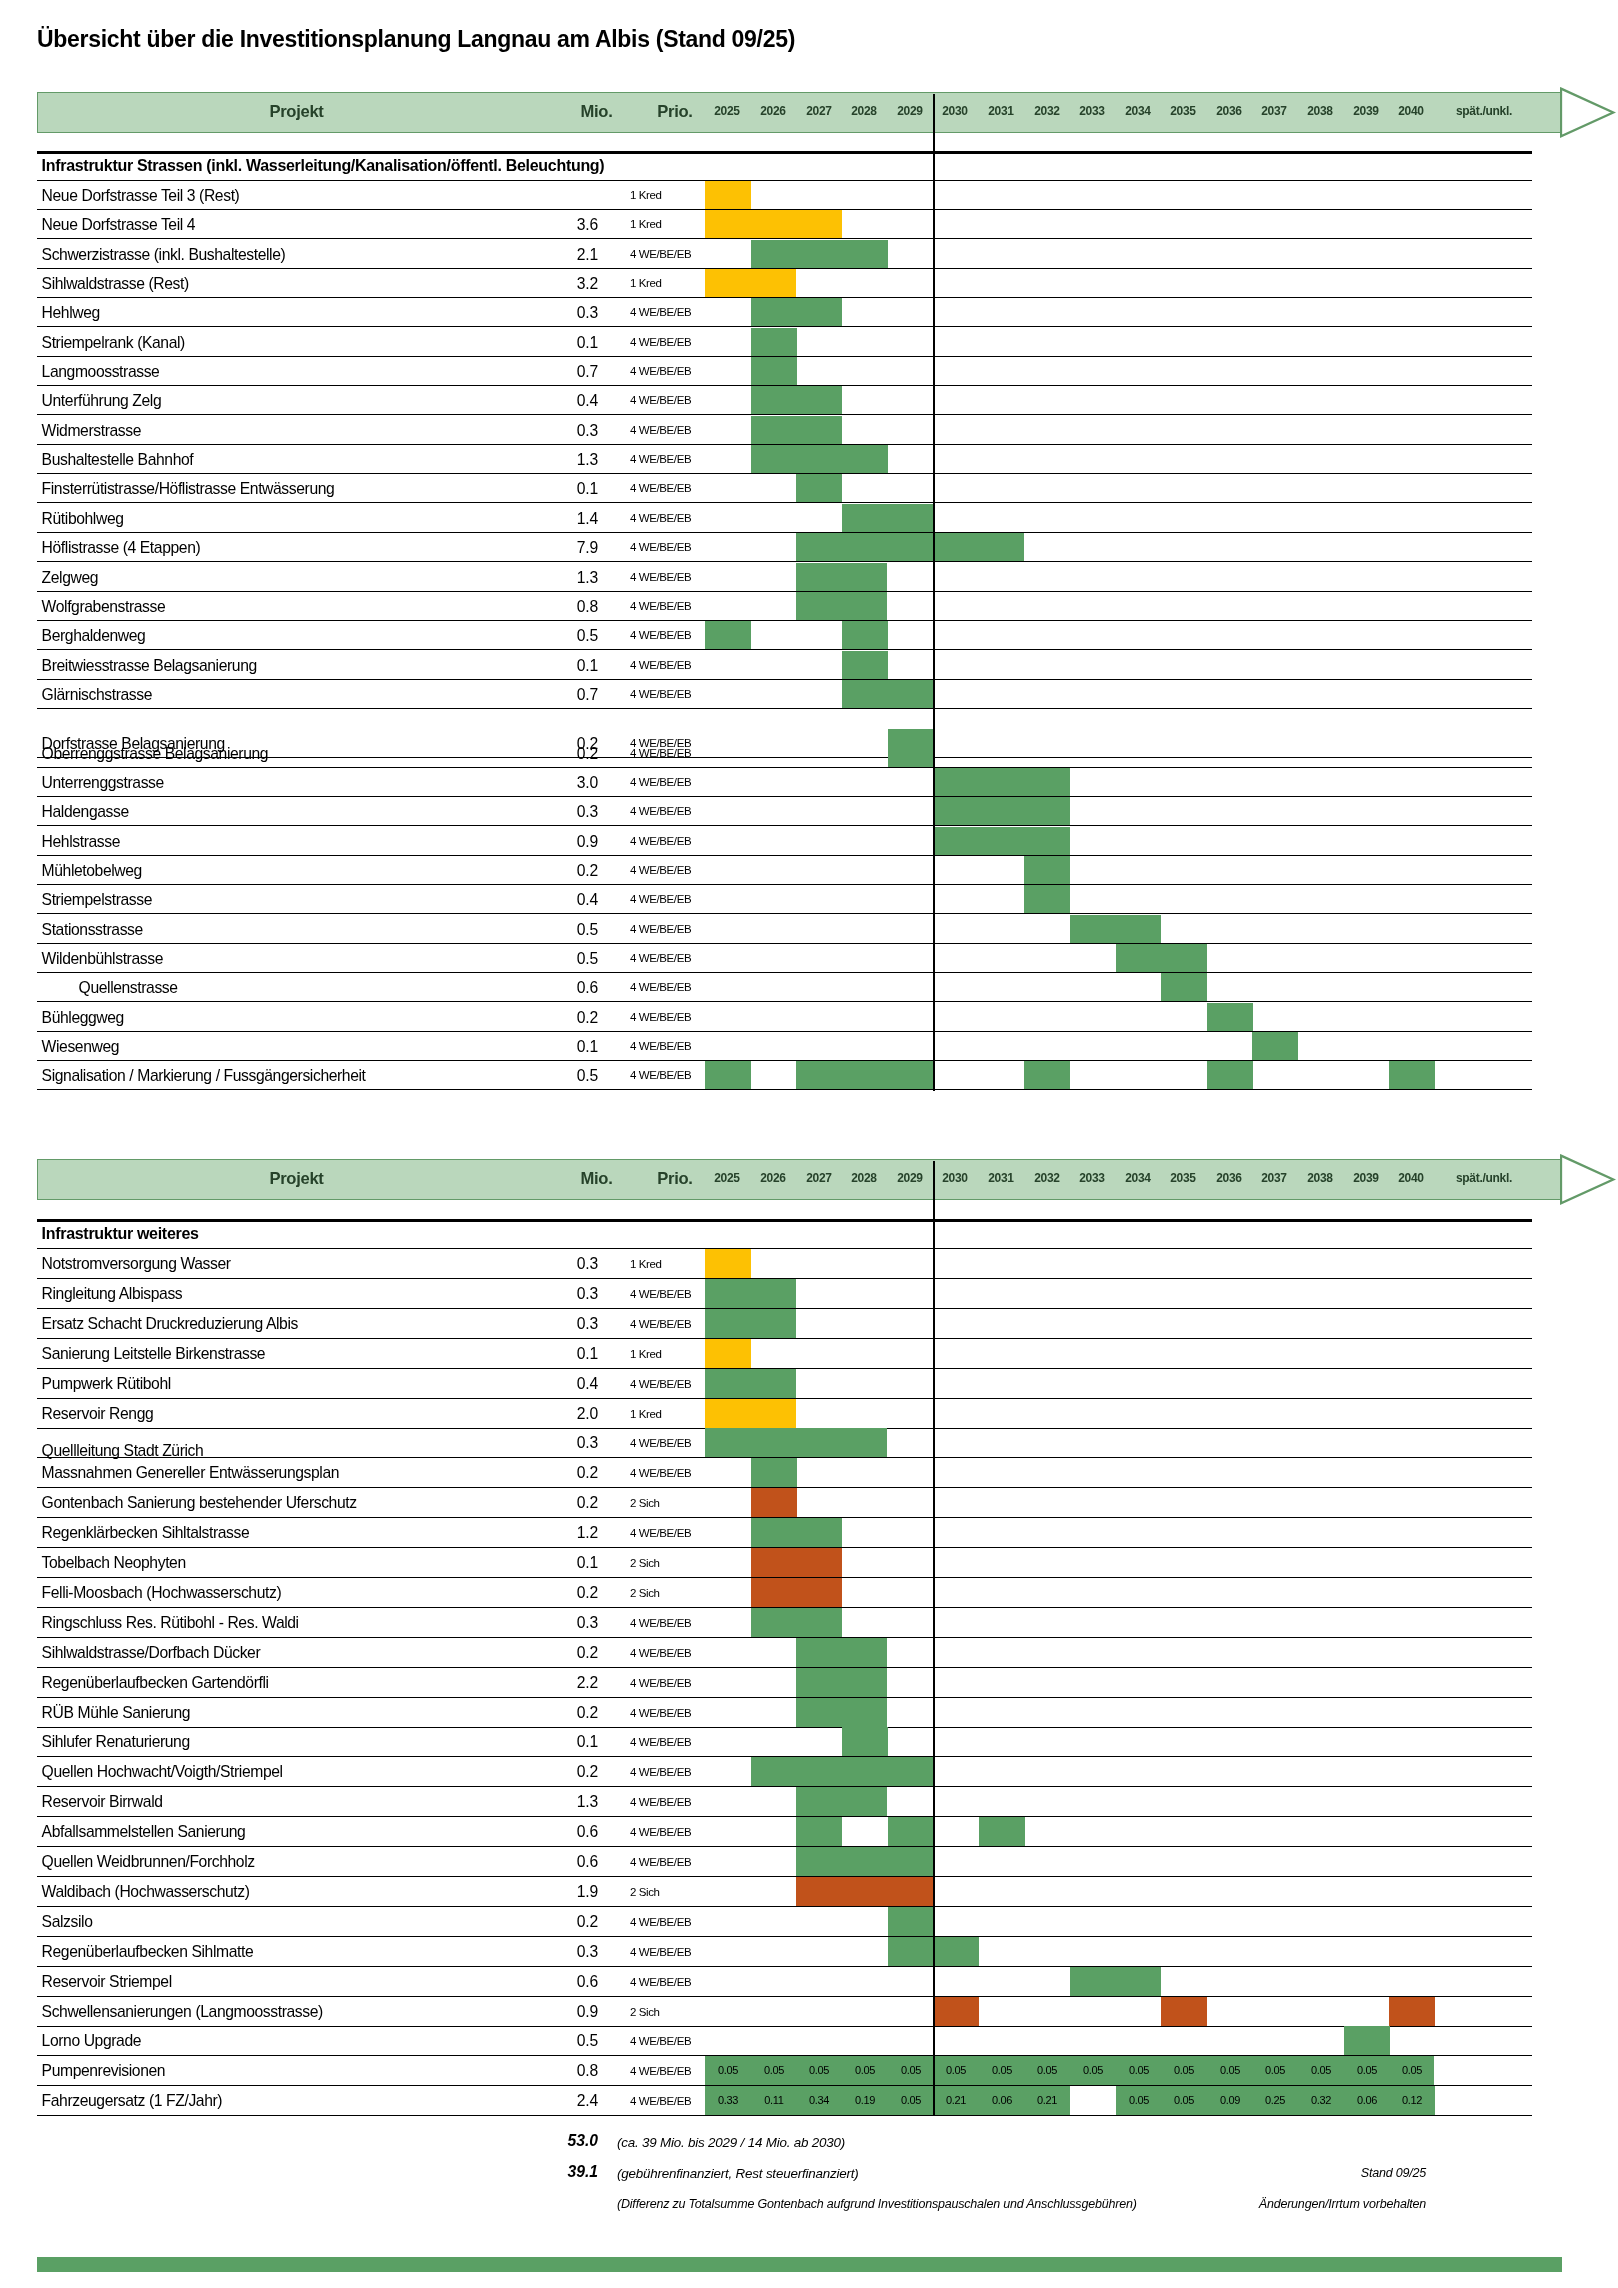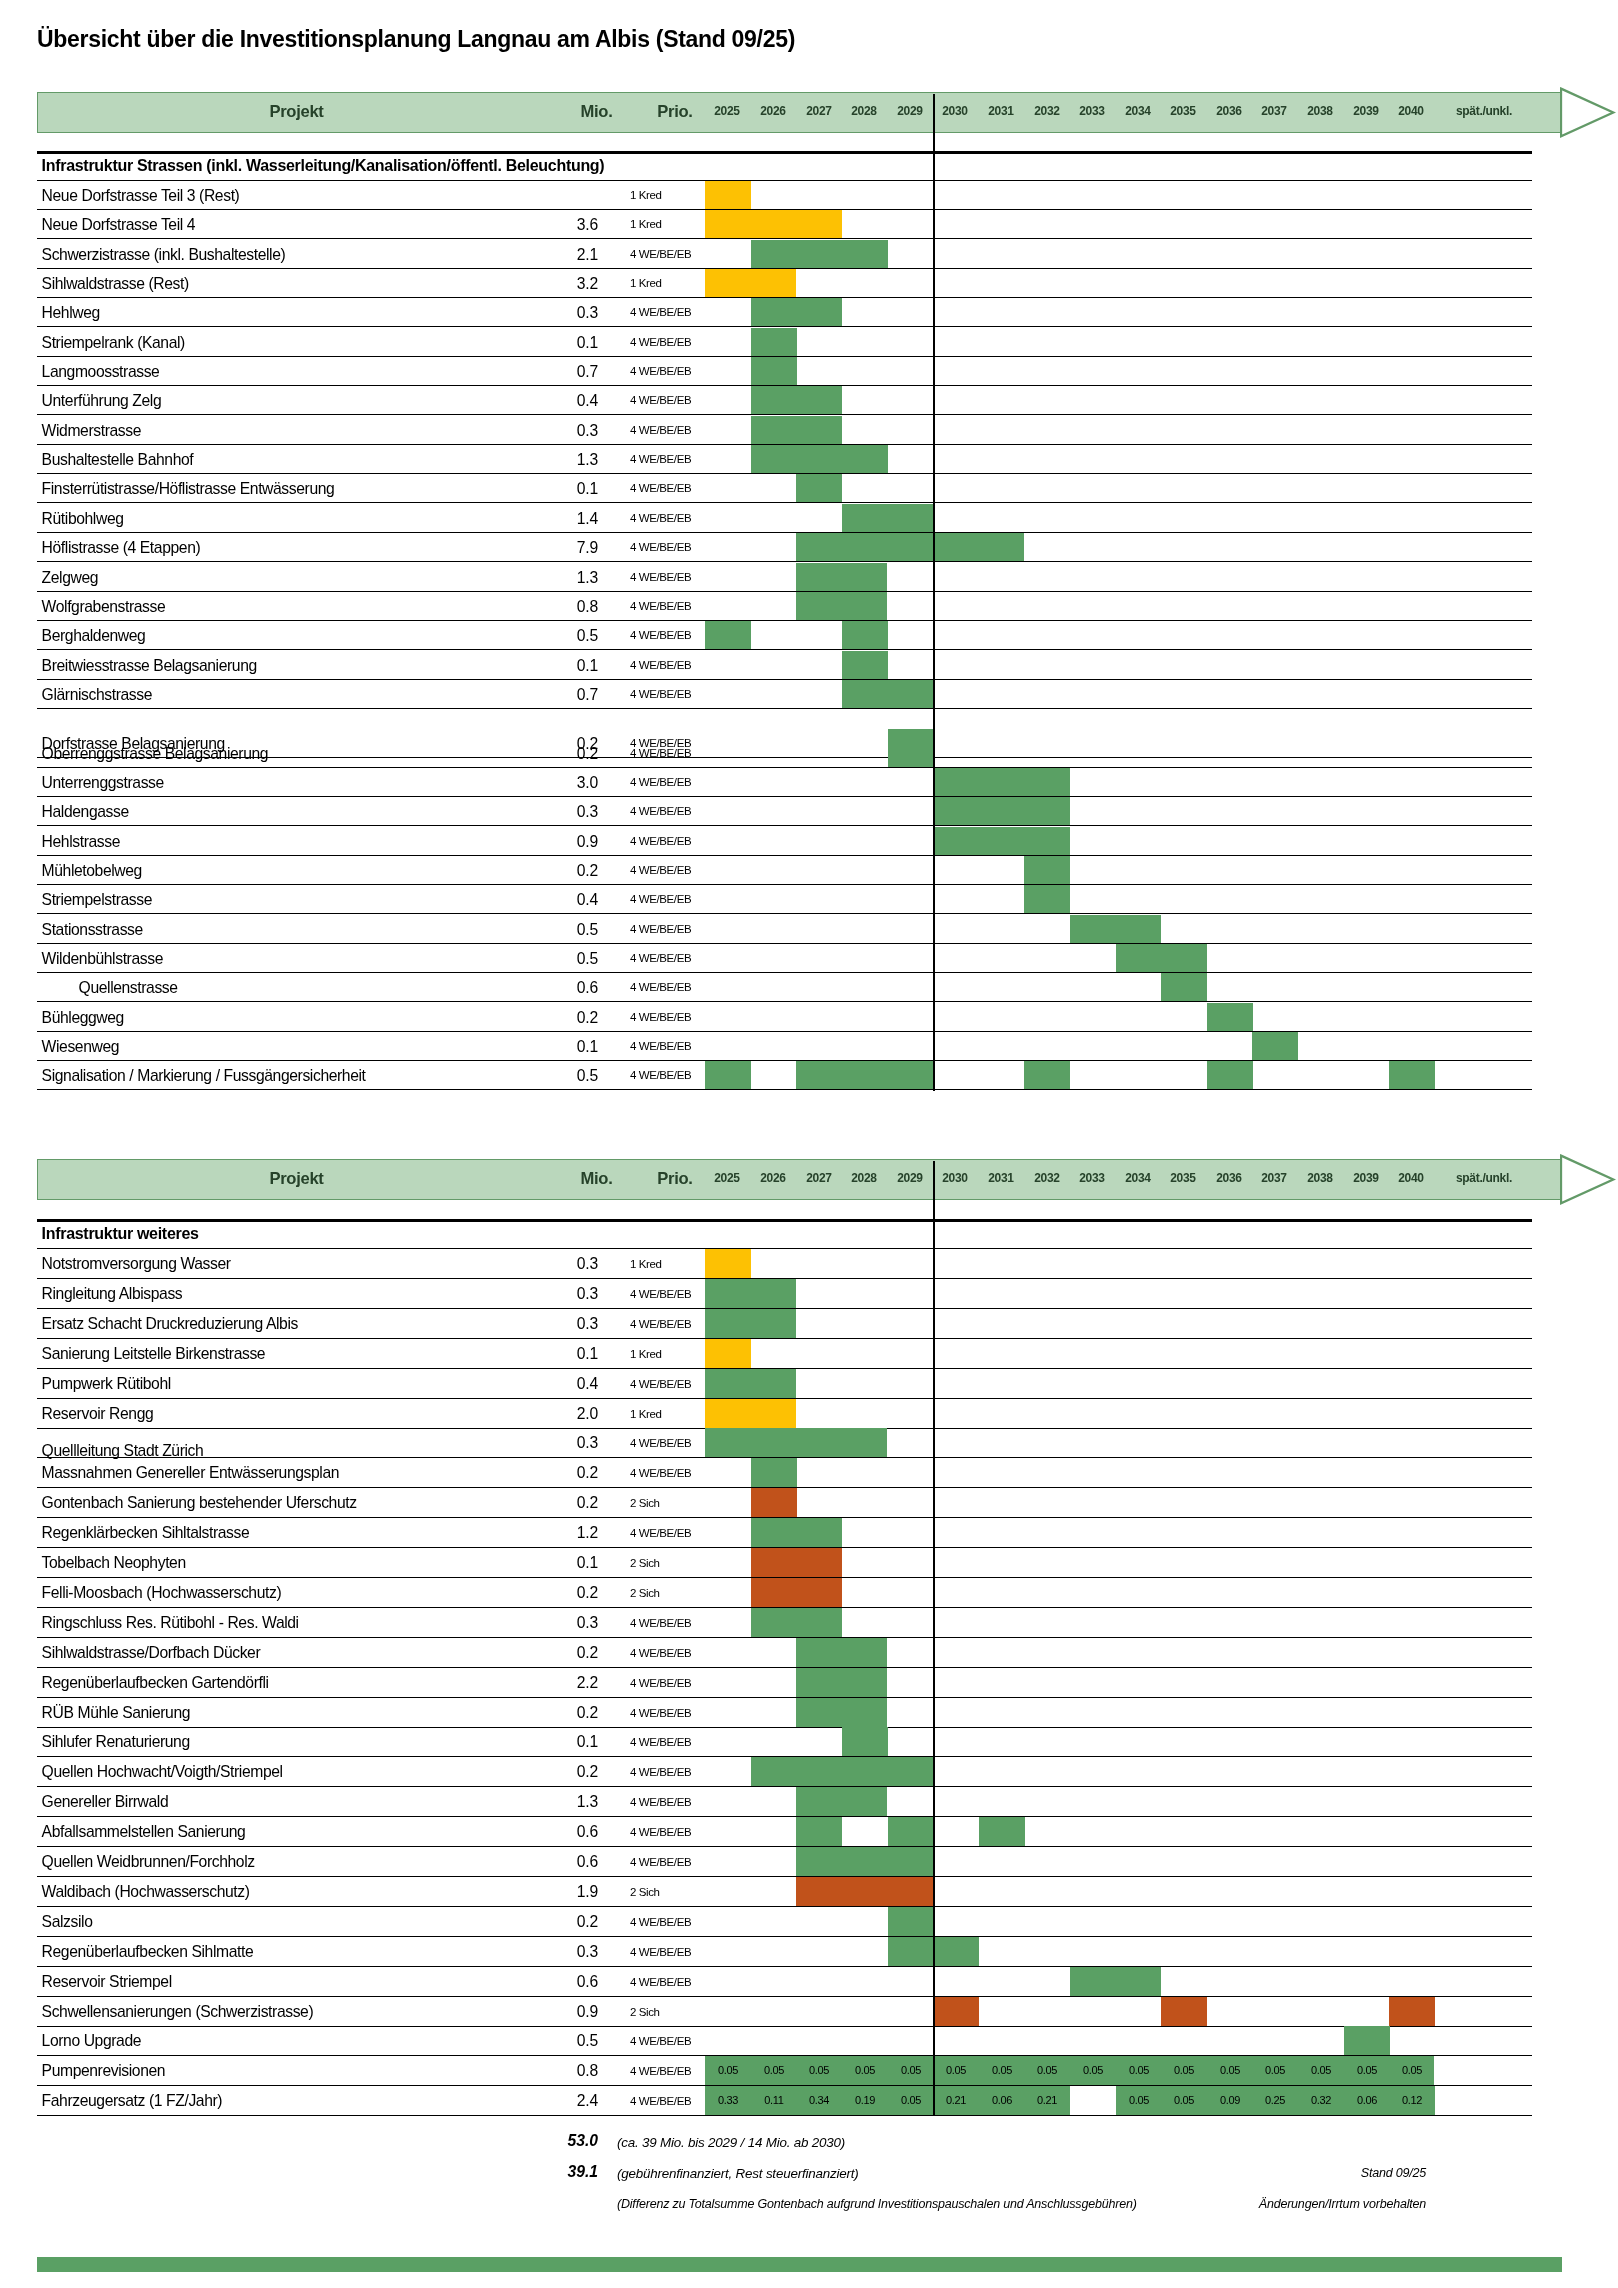--- a/index.html
+++ b/index.html
@@ -376,21 +376,21 @@
         <span class="prio" style="line-height: 30px;">4 WE/BE/EB</span>
         <div class="bar" style="left: 805px; width: 46px; height: 29px; background: rgb(90, 160, 100);"></div>
       </div>
       <div class="row" style="top: 508px; height: 30px;">
         <span class="plabel" style="line-height: 30px;">Quellen Hochwacht/Voigth/Striempel</span>
         <span class="mio" style="line-height: 30px;">0.2</span>
         <span class="prio" style="line-height: 30px;">4 WE/BE/EB</span>
         <div class="bar" style="left: 714px; width: 182px; height: 29px; background: rgb(90, 160, 100);"></div>
       </div>
       <div class="row" style="top: 538px; height: 30px;">
-        <span class="plabel" style="line-height: 30px;">Genereller Birrwald</span>
+        <span class="plabel" style="line-height: 30px;">Reservoir Birrwald</span>
         <span class="mio" style="line-height: 30px;">1.3</span>
         <span class="prio" style="line-height: 30px;">4 WE/BE/EB</span>
         <div class="bar" style="left: 759px; width: 91px; height: 29px; background: rgb(90, 160, 100);"></div>
       </div>
       <div class="row" style="top: 568px; height: 30px;">
         <span class="plabel" style="line-height: 30px;">Abfallsammelstellen Sanierung</span>
         <span class="mio" style="line-height: 30px;">0.6</span>
         <span class="prio" style="line-height: 30px;">4 WE/BE/EB</span>
         <div class="bar" style="left: 759px; width: 46px; height: 29px; background: rgb(90, 160, 100);"></div>
         <div class="bar" style="left: 851px; width: 46px; height: 29px; background: rgb(90, 160, 100);"></div>
@@ -420,21 +420,21 @@
         <span class="prio" style="line-height: 30px;">4 WE/BE/EB</span>
         <div class="bar" style="left: 851px; width: 91px; height: 29px; background: rgb(90, 160, 100);"></div>
       </div>
       <div class="row" style="top: 718px; height: 30px;">
         <span class="plabel" style="line-height: 30px;">Reservoir Striempel</span>
         <span class="mio" style="line-height: 30px;">0.6</span>
         <span class="prio" style="line-height: 30px;">4 WE/BE/EB</span>
         <div class="bar" style="left: 1033px; width: 91px; height: 29px; background: rgb(90, 160, 100);"></div>
       </div>
       <div class="row" style="top: 748px; height: 30px;">
-        <span class="plabel" style="line-height: 30px;">Schwellensanierungen (Schwerzistrasse)</span>
+        <span class="plabel" style="line-height: 30px;">Schwellensanierungen (Langmoosstrasse)</span>
         <span class="mio" style="line-height: 30px;">0.9</span>
         <span class="prio" style="line-height: 30px;">2 Sich</span>
         <div class="bar" style="left: 896px; width: 46px; height: 29px; background: rgb(193, 82, 27);"></div>
         <div class="bar" style="left: 1124px; width: 46px; height: 29px; background: rgb(193, 82, 27);"></div>
         <div class="bar" style="left: 1352px; width: 46px; height: 29px; background: rgb(193, 82, 27);"></div>
       </div>
       <div class="row" style="top: 777px; height: 30px;">
         <span class="plabel" style="line-height: 30px;">Lorno Upgrade</span>
         <span class="mio" style="line-height: 30px;">0.5</span>
         <span class="prio" style="line-height: 30px;">4 WE/BE/EB</span>

